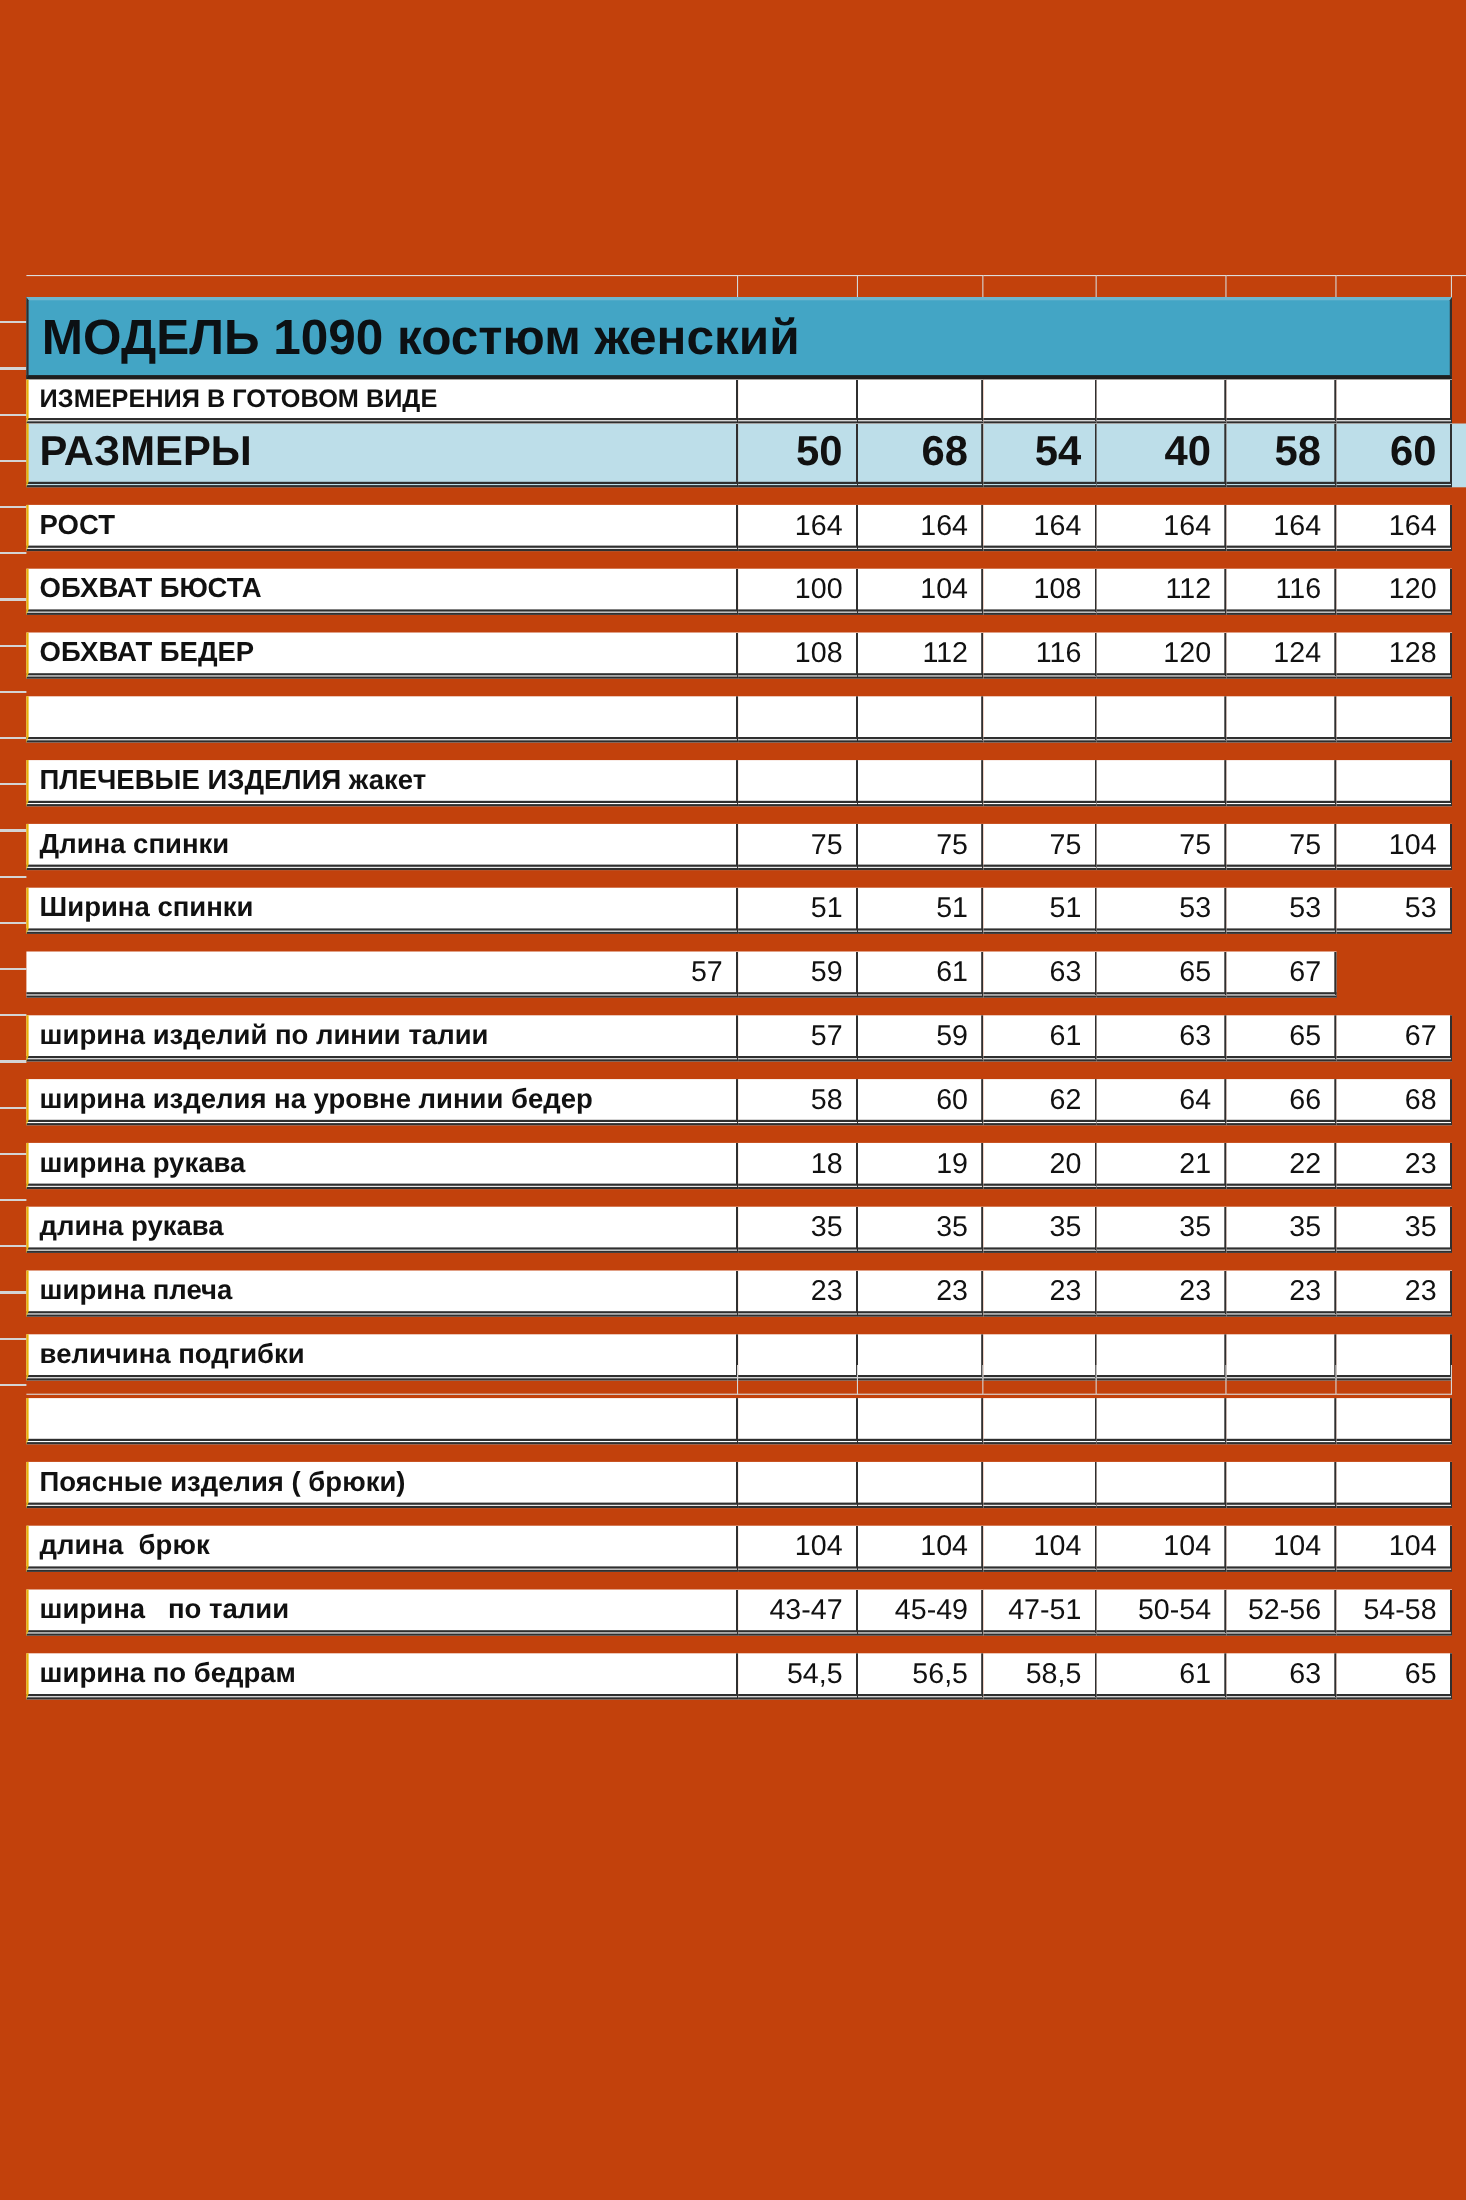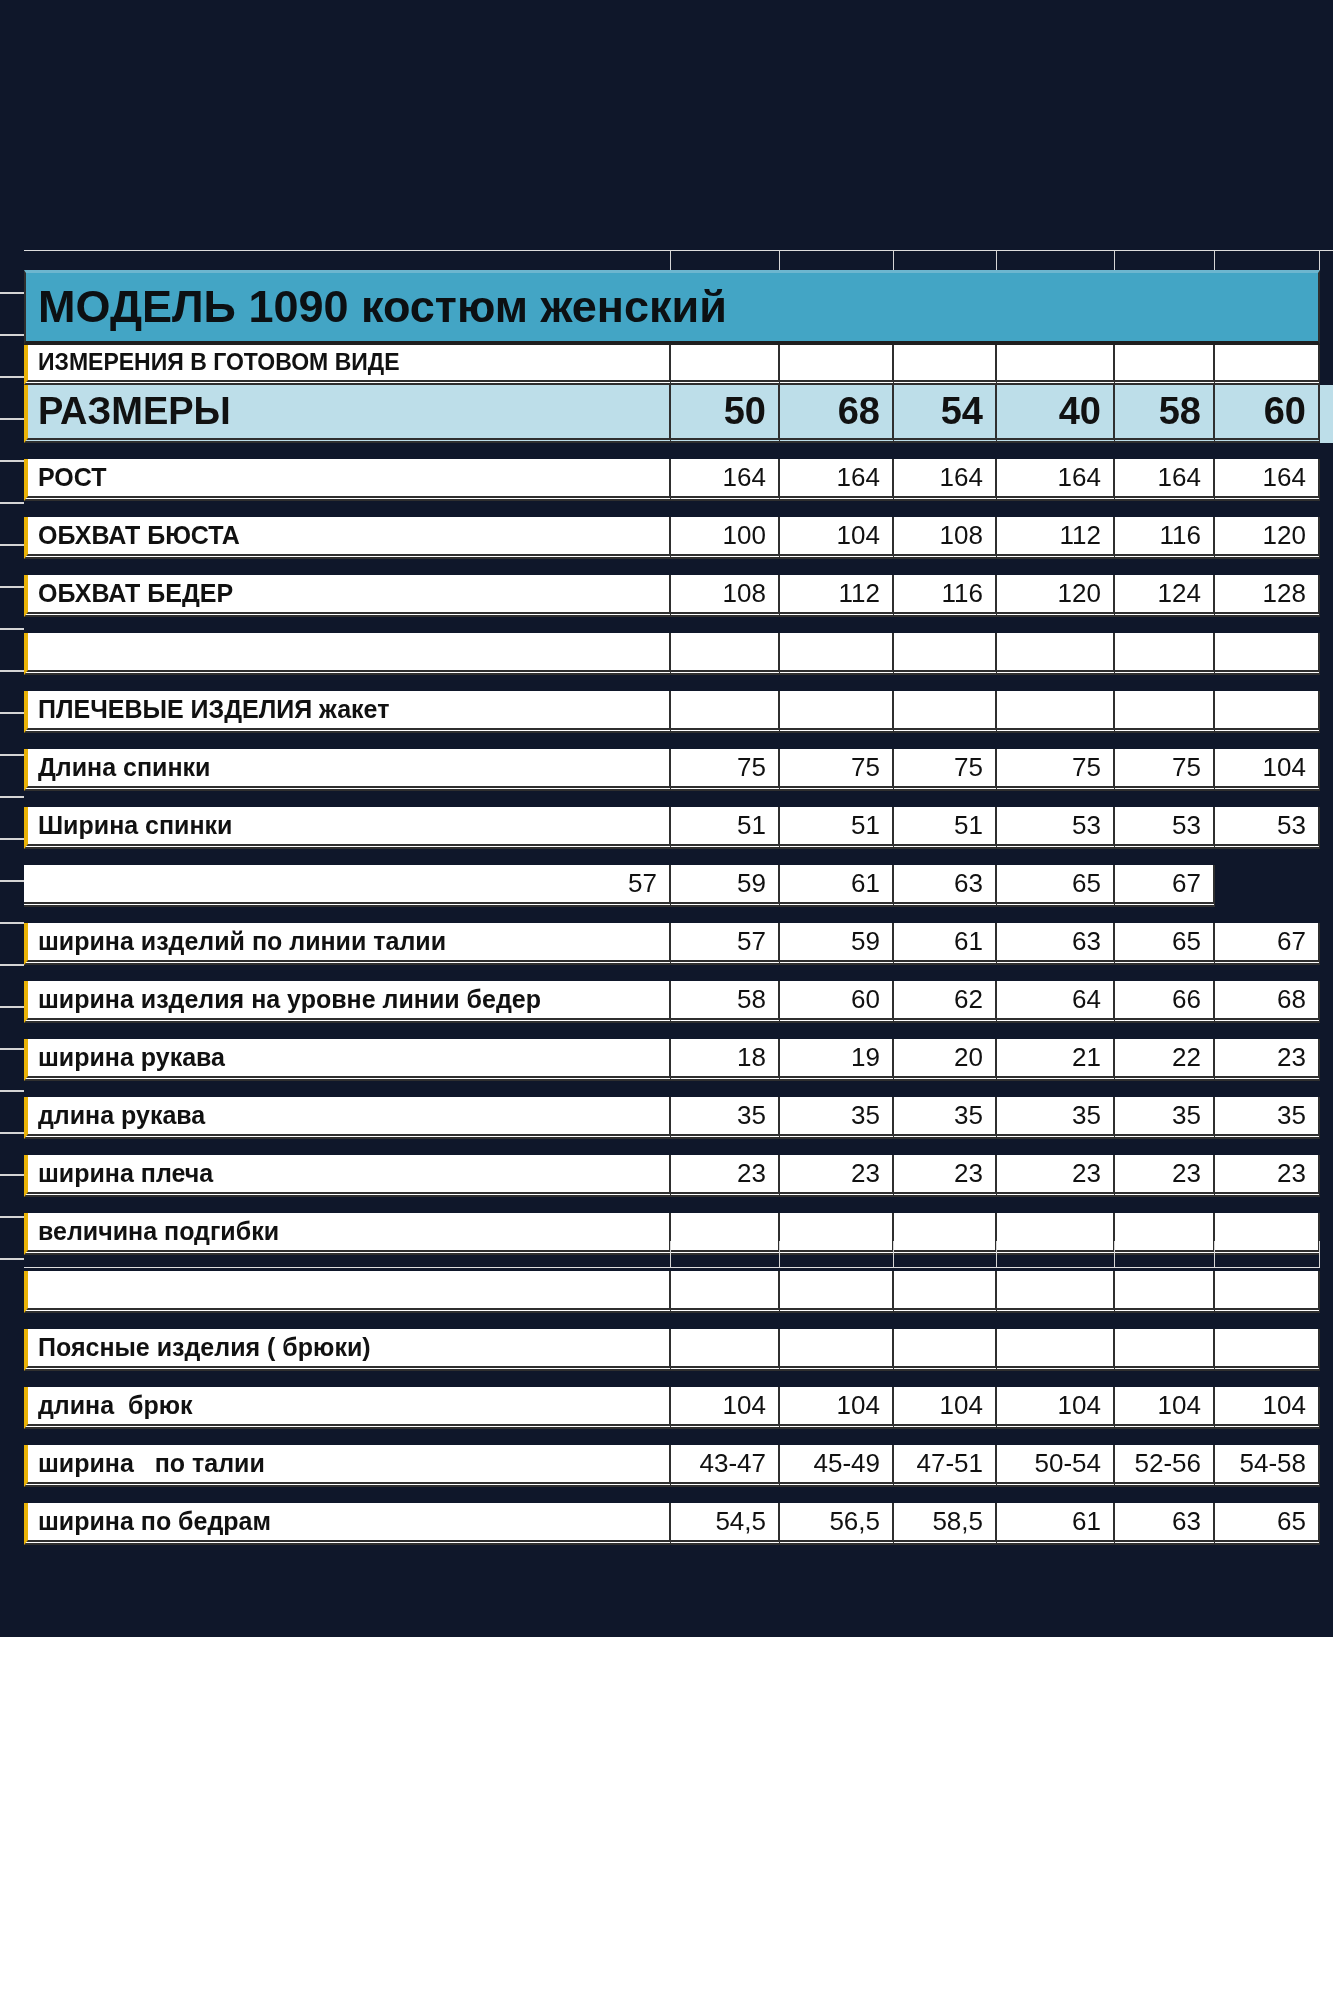--- a/index.html
+++ b/index.html
@@ -1,38 +1,38 @@
 <!DOCTYPE html>
 <html><head>
 <meta charset="utf-8">
 <style>
   html,body { margin:0; padding:0; }
   body {
     width:1333px; height:2000px; background:#ffffff;
     font-family:"Liberation Sans", sans-serif; color:#111;
     overflow:hidden;
   }
-  .sheet { position:relative; width:1333px; height:1637px; background:#0f172a; }
+  .sheet { position:relative; width:1333px; height:2000px; background:#c2410c; }
 
   
   .gutter {
     position:absolute; left:0; top:252px; width:24px; height:1016px;
     background:repeating-linear-gradient(to bottom, transparent 0 40px, #d4d4d4 40px 42px);
   }
 
   .table { position:absolute; left:24px; top:250px; width:1309px; }
 
   .row { display:grid; grid-template-columns:647px 109px 114px 103px 118px 100px 105px 13px; }
 
   .cell {
     box-sizing:border-box; display:flex; align-items:center; min-width:0;
     border-right:2px solid #2f2f2f; border-bottom:5px double #2f2f2f;
     background:#fff;
   }
-  .lbl { font-weight:700; font-size:25px; padding-left:10px; white-space:pre; border-left:4px solid #eab308; }
+  .lbl { font-weight:700; font-size:25px; padding-left:10px; white-space:pre; border-left:2px solid #eab308; }
   .val { justify-content:flex-end; font-size:26px; padding-right:12px; font-weight:400; }
   .sliver { border:none; background:transparent; }
 
   
   .row.ghost { height:20px; }
   .row.ghost .cell {
     background:transparent; border-right:1px solid #d6d6d6;
     border-bottom:none; border-top:1px solid #dddddd; border-left:none;
   }
   .row.ghost .sliver { border-right:none; }

